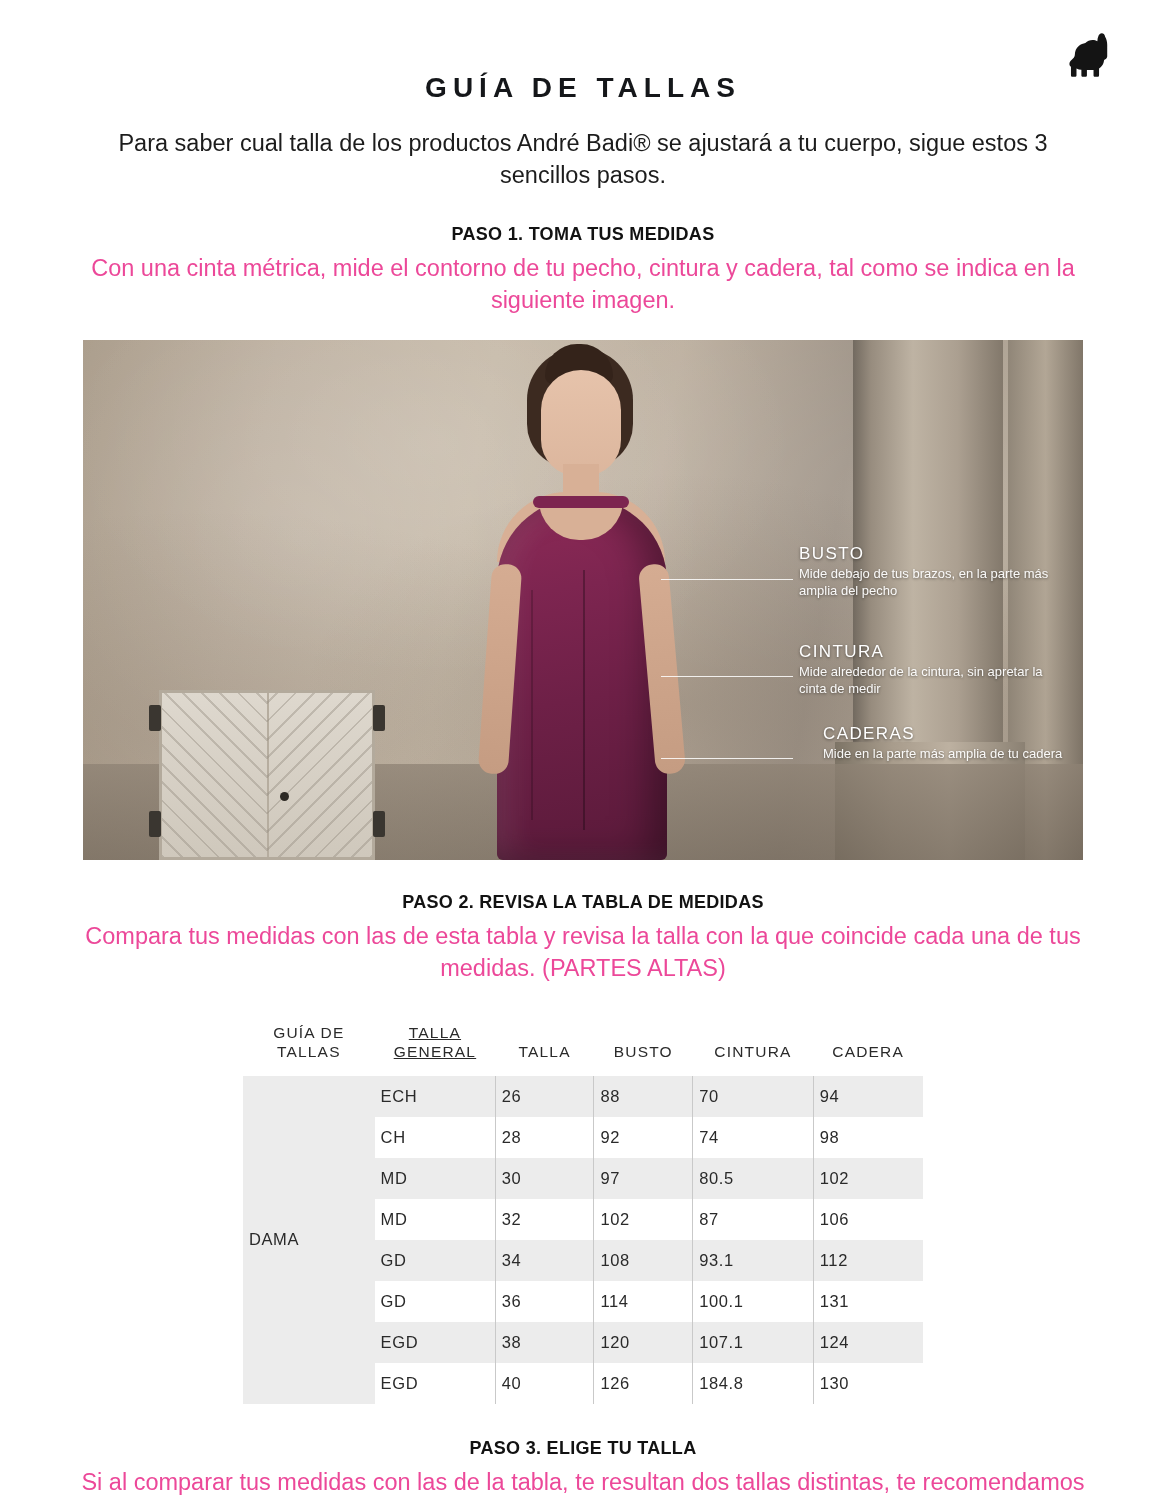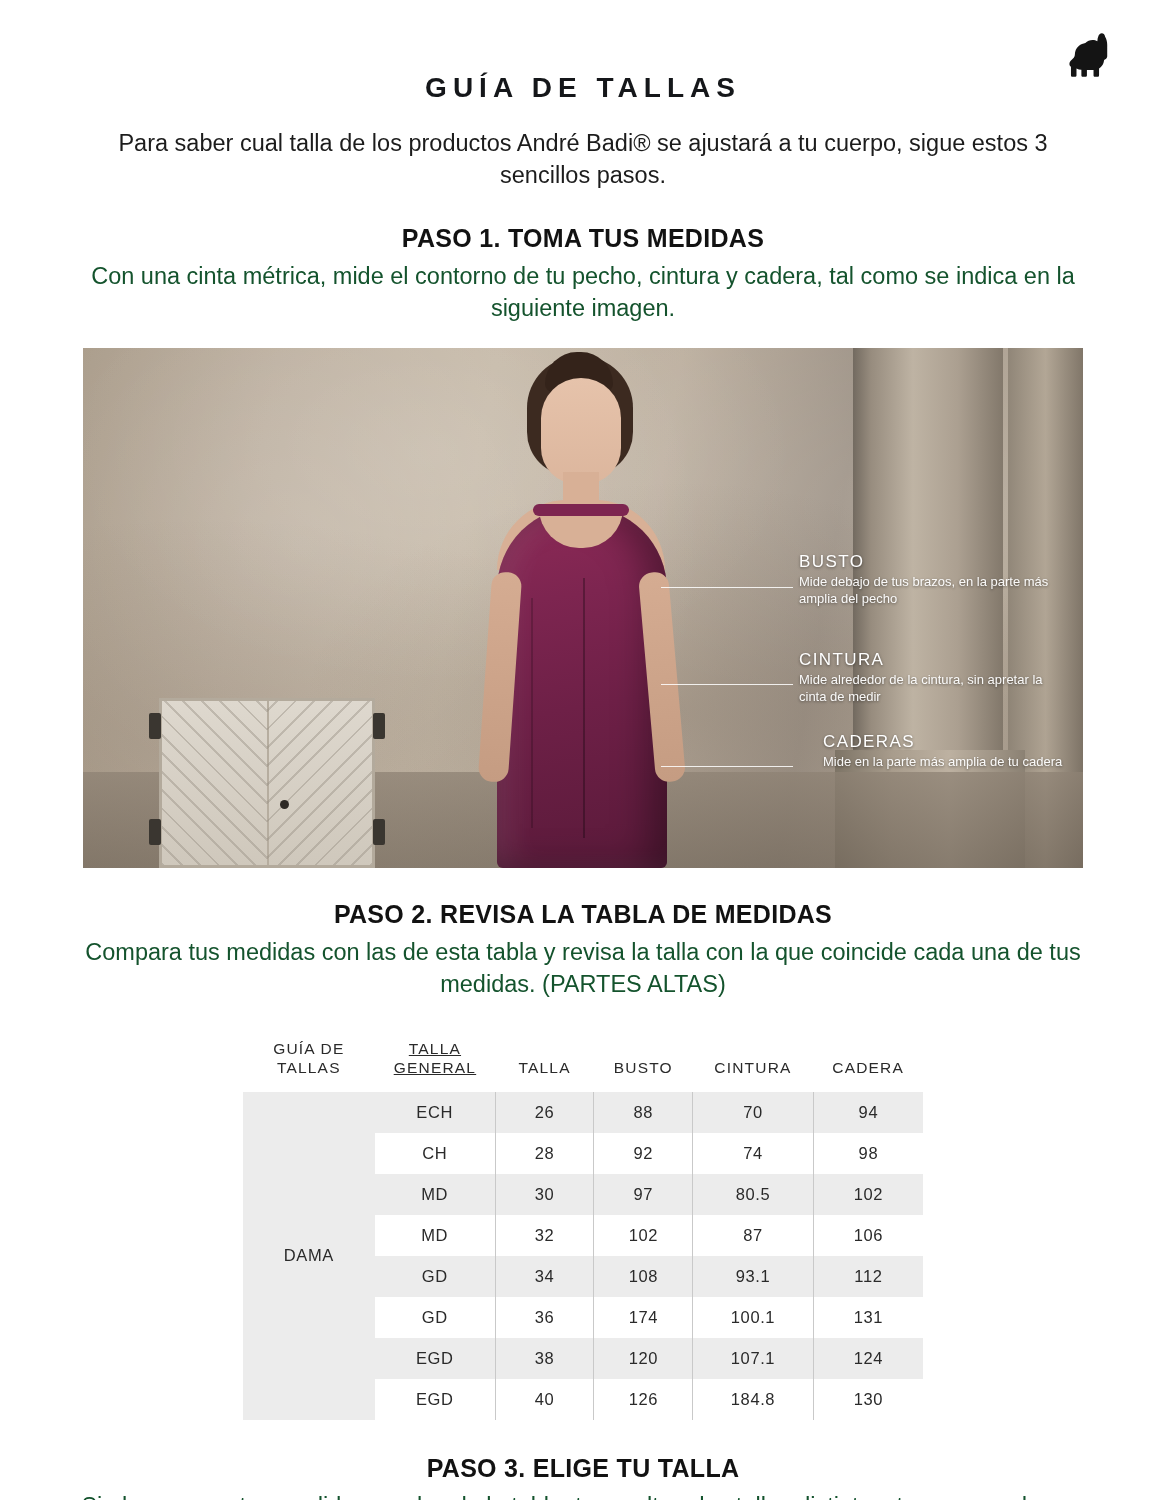--- a/index.html
+++ b/index.html
@@ -39,33 +39,33 @@
     font-size: 23.5px;
     line-height: 1.36;
     margin: 24px auto 0 auto;
     width: 960px;
     color: #1c1c1c;
   }
 
   
   .step-title {
     text-align: center;
-    font-size: 25px;
+    font-size: 18px;
     font-weight: bold;
     margin: 32px 0 0 0;
     color: #121212;
     letter-spacing: 0.3px;
   }
   .step-body {
     text-align: center;
     font-size: 23.5px;
     line-height: 1.35;
     margin: 8px auto 0 auto;
     width: 1010px;
-    color: #14532d;
+    color: #ec4899;
   }
 
   
   .photo {
     position: relative;
     width: 1000px;
     height: 520px;
     margin: 24px auto 0 auto;
     overflow: hidden;
     background: #b6a898;
@@ -286,21 +286,21 @@
     font-weight: normal;
     letter-spacing: 1.2px;
     font-size: 15.5px;
     padding: 4px 6px 14px 6px;
     text-align: center;
     vertical-align: bottom;
     line-height: 1.25;
     color: #2a2a2a;
   }
   table.sizes td {
-    text-align: center;
+    text-align: left;
     padding: 11px 6px;
     letter-spacing: 0.6px;
   }
   tbody tr:nth-child(odd) td { background: #ececec; }
   tbody tr:nth-child(even) td { background: #ffffff; }
   td.group-cell {
     background: #ececec !important;
     letter-spacing: 1.2px;
     font-size: 16.5px;
     margin-top: 8px;
@@ -426,21 +426,21 @@
       <tr>
         <td>GD</td>
         <td class="sep-left">34</td>
         <td class="sep-left">108</td>
         <td class="sep-left">93.1</td>
         <td class="sep-left">112</td>
       </tr>
       <tr>
         <td>GD</td>
         <td class="sep-left">36</td>
-        <td class="sep-left">174</td>
+        <td class="sep-left">114</td>
         <td class="sep-left">100.1</td>
         <td class="sep-left">131</td>
       </tr>
       <tr>
         <td>EGD</td>
         <td class="sep-left">38</td>
         <td class="sep-left">120</td>
         <td class="sep-left">107.1</td>
         <td class="sep-left">124</td>
       </tr>

